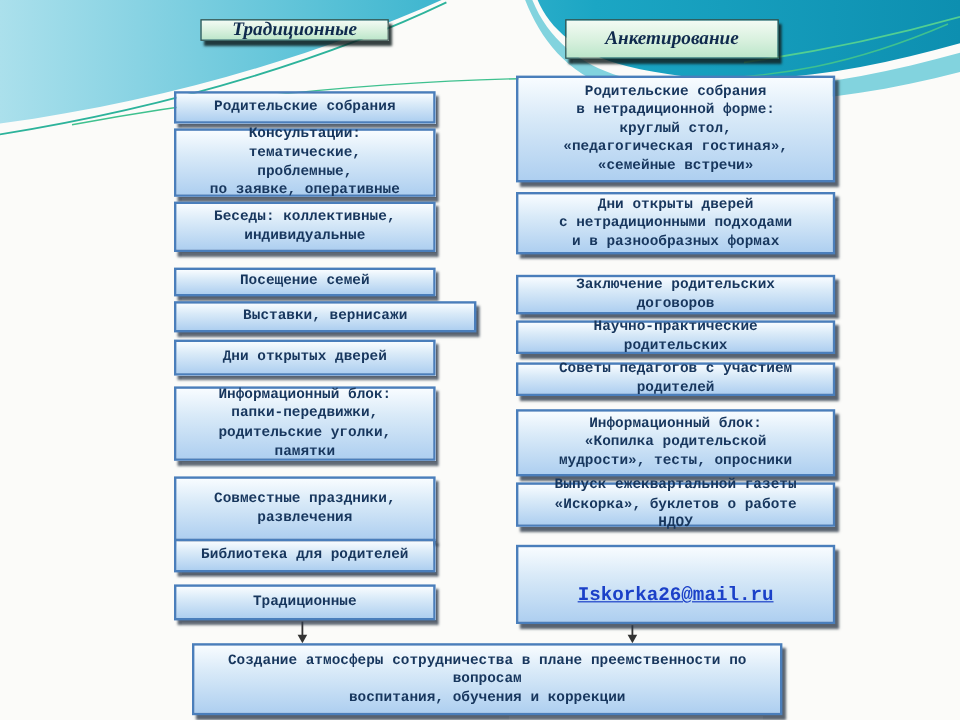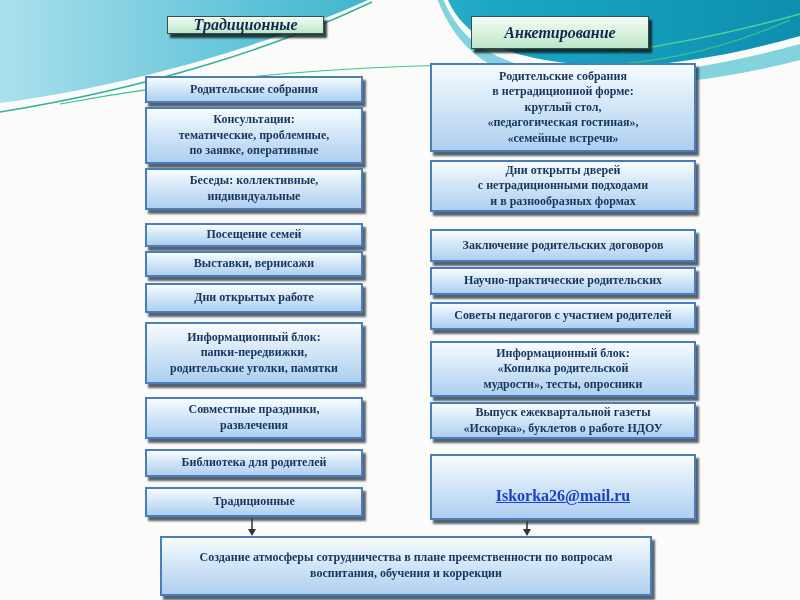--- a/index.html
+++ b/index.html
@@ -16,20 +16,21 @@
     display:flex;flex-direction:column;align-items:center;justify-content:center;
     text-align:center;white-space:pre-line;
   }
   .box,.footer-box{
     background:linear-gradient(180deg,#f8fcff 0%,#d9eaf8 38%,#aecff0 100%);
     border:2px solid #4a7ebb;
     box-shadow:3px 4px 2px rgba(42,55,72,.78);
     color:#17365d;
     font-weight:700;font-size:12px;line-height:1.3;
     padding:2px 20px;
+    font-family:Liberation Mono, monospace;
   }
   .header-box{
     background:linear-gradient(180deg,#f3fbf4 0%,#d7f0dd 55%,#bce6ca 100%);
     border:1px solid #33504a;
     box-shadow:3px 4px 2px rgba(18,30,32,.85);
     color:#0f2a4d;
     font-weight:700;font-style:italic;font-size:16px;
   }
   .small-text{font-weight:700;font-size:10.5px;line-height:1.35;color:#17365d;white-space:pre-line;}
   a.email{
@@ -75,26 +76,26 @@
 <div class="header-box" style="left:167px;top:16px;width:157px;height:18px">Традиционные</div>
 <div class="header-box" style="left:471px;top:16px;width:178px;height:33px">Анкетирование</div>
 
 <div class="box" style="left:145px;top:76px;width:218px;height:27px">Родительские собрания</div>
 <div class="box" style="left:145px;top:107px;width:218px;height:57px">Консультации:
 тематические, проблемные,
 по заявке, оперативные</div>
 <div class="box" style="left:145px;top:168px;width:218px;height:42px">Беседы: коллективные,
 индивидуальные</div>
 <div class="box" style="left:145px;top:223px;width:218px;height:24px">Посещение семей</div>
-<div class="box" style="left:145px;top:251px;width:218px;height:26px">Выставки, вернисажи</div>
-<div class="box" style="left:145px;top:283px;width:218px;height:30px">Дни открытых работе</div>
+<div class="box" style="left:145px;top:251px;width:252px;height:26px">Выставки, вернисажи</div>
+<div class="box" style="left:145px;top:283px;width:218px;height:30px">Дни открытых дверей</div>
 <div class="box" style="left:145px;top:322px;width:218px;height:62px">Информационный блок:
 папки-передвижки,
 родительские уголки, памятки</div>
-<div class="box" style="left:145px;top:397px;width:218px;height:42px">Совместные праздники,
+<div class="box" style="left:145px;top:397px;width:218px;height:54px">Совместные праздники,
 развлечения</div>
 <div class="box" style="left:145px;top:449px;width:218px;height:28px">Библиотека для родителей</div>
 <div class="box" style="left:145px;top:487px;width:218px;height:30px">Традиционные</div>
 
 <div class="box" style="left:430px;top:63px;width:266px;height:89px">Родительские собрания
 в нетрадиционной форме:
 круглый стол,
 «педагогическая гостиная»,
 «семейные встречи»</div>
 <div class="box" style="left:430px;top:160px;width:266px;height:52px">Дни открыты дверей

